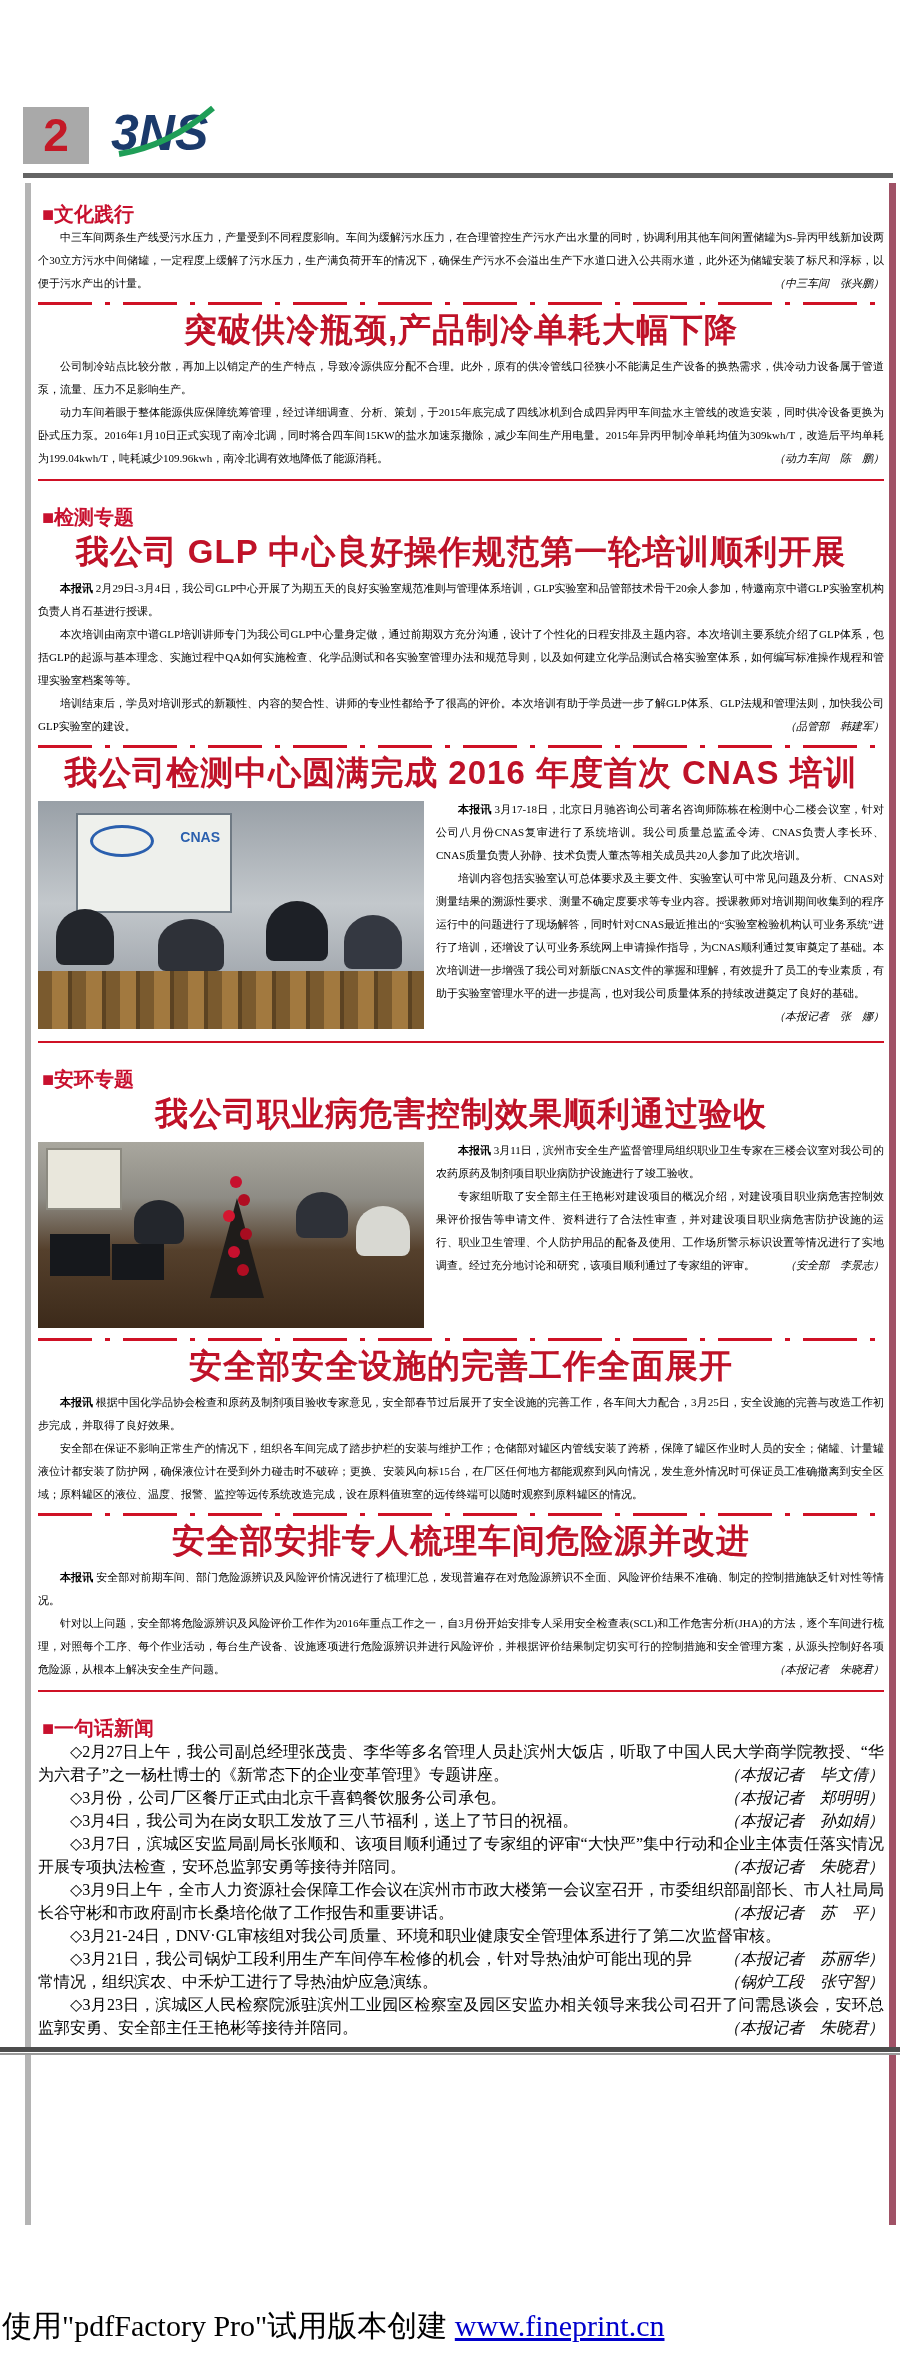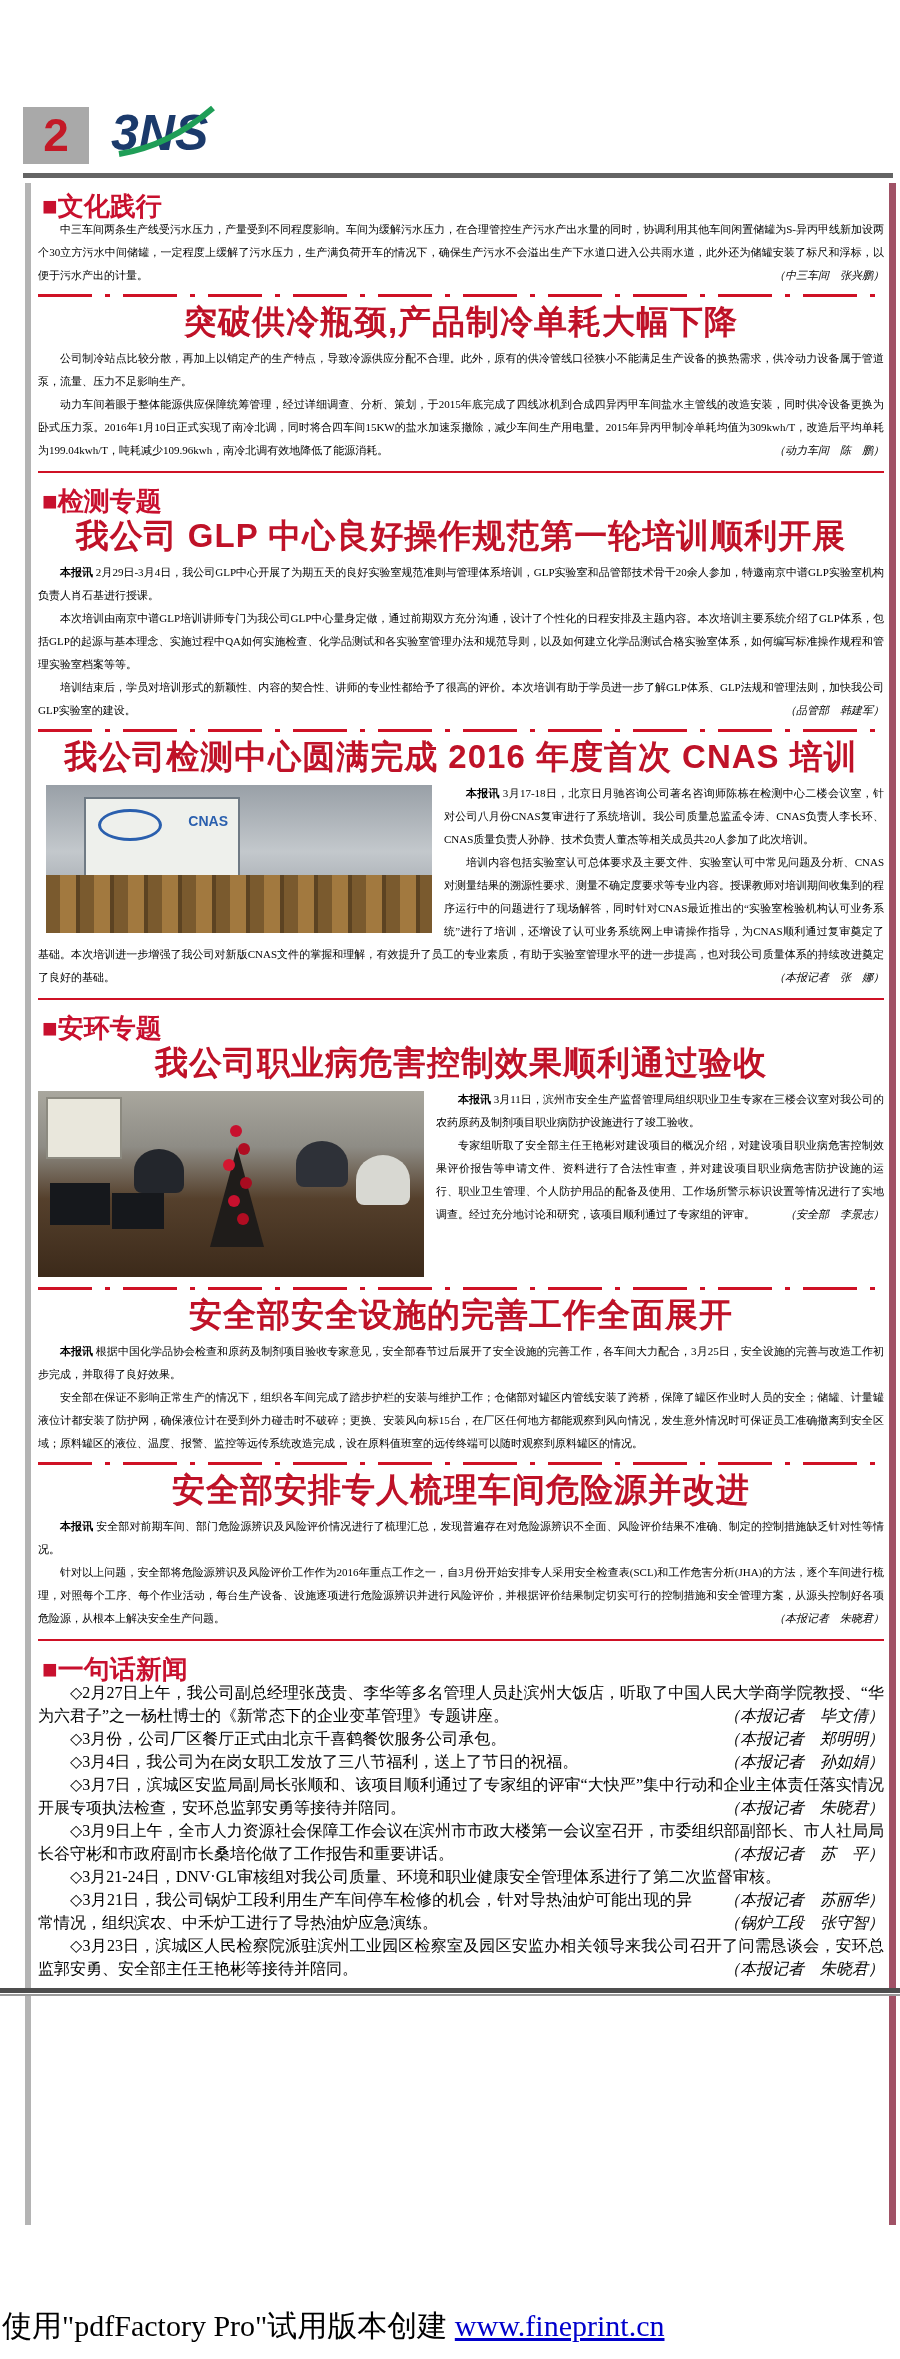--- a/index.html
+++ b/index.html
@@ -9,34 +9,34 @@
   .header{padding:104px 0 0 23px;height:60px;}
   .page-num{display:inline-block;width:66px;height:57px;background:#a9a9a9;color:#c41927;
             font:bold 46px/57px "Liberation Sans",sans-serif;text-align:center;vertical-align:bottom;}
   .logo{display:inline-block;margin-left:16px;vertical-align:bottom;}
   .top-rule{margin:9px 0 0 23px;width:870px;height:5px;background:#646464;}
   
   .bar-left{position:absolute;left:25px;top:183px;width:6px;height:2042px;background:#b4b4b4;}
   .bar-right{position:absolute;left:889px;top:183px;width:7px;height:2042px;background:#a05266;}
   
   .content{position:relative;margin:0 16px 0 38px;}
-  .section-label{color:#c8102e;font-weight:bold;font-size:26px;line-height:24px;
-                 font-family:"Liberation Sans",sans-serif;margin:16px 0 0 4px;}
+  .section-label{color:#c8102e;font-weight:bold;font-size:20px;line-height:24px;
+                 font-family:"Liberation Sans",sans-serif;margin:24px 0 0 4px;}
   .article-title{text-align:center;color:#bf1228;font-weight:bold;font-size:33px;line-height:40px;
                  font-family:"Liberation Sans",sans-serif;margin:3px 0 5px;letter-spacing:1px;}
   .body-p{font-size:11px;line-height:23px;text-align:justify;text-indent:2em;margin:0;}
   .lead{font-weight:bold;}
   .byline{float:right;font-style:italic;}
   .divider-dashdot{height:3px;margin:7px 0 5px;
      background:repeating-linear-gradient(90deg,#cf1125 0 54px,transparent 54px 67px,#cf1125 67px 72px,transparent 72px 85px);}
   .rule-red{height:2px;background:#cf1125;margin:9px 0 1px;}
   .article::after{content:"";display:block;clear:both;}
   
   .photo{float:left;position:relative;overflow:hidden;width:386px;margin:3px 12px 3px 0;}
-  .photo-cnas{height:148px;background:linear-gradient(180deg,#99a0a7 0%,#c3c8cc 45%,#8d939b 100%);margin-left:8px;}
+  .photo-cnas{height:228px;background:linear-gradient(180deg,#99a0a7 0%,#c3c8cc 45%,#8d939b 100%);}
   .screen{position:absolute;left:38px;top:12px;width:152px;height:96px;background:#eef0ec;border:2px solid#6f7a84;}
   .screen-oval{position:absolute;left:12px;top:10px;width:58px;height:26px;border:3px solid #2a5fae;border-radius:50%;}
   .screen-word{position:absolute;right:10px;top:14px;color:#2a5fae;font:bold 14px "Liberation Sans",sans-serif;}
   .person{position:absolute;border-radius:50% 50% 8px 8px;background:#23262c;}
   .chairs{position:absolute;left:0;right:0;bottom:0;height:58px;
      background:repeating-linear-gradient(90deg,#7a5a2e 0 14px,#a2793f 14px 30px,#5c4322 30px 34px);}
   .photo-meeting{height:186px;background:linear-gradient(180deg,#a9a79e 0%,#8e8c85 30%,#55402c 58%,#3c2a1a 100%);}
   .window{position:absolute;left:8px;top:6px;width:72px;height:58px;background:#e9e7dc;border:2px solid #8c8a80;}
   .monitor{position:absolute;background:#16181c;}
   .vase{position:absolute;left:172px;top:56px;width:0;height:0;

